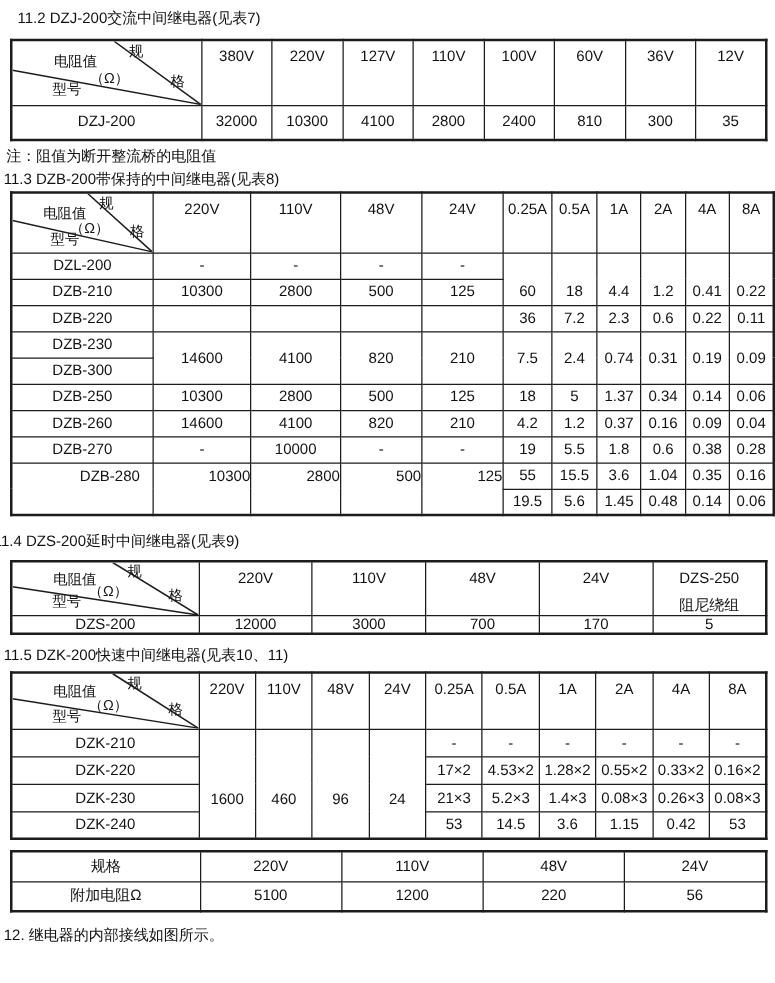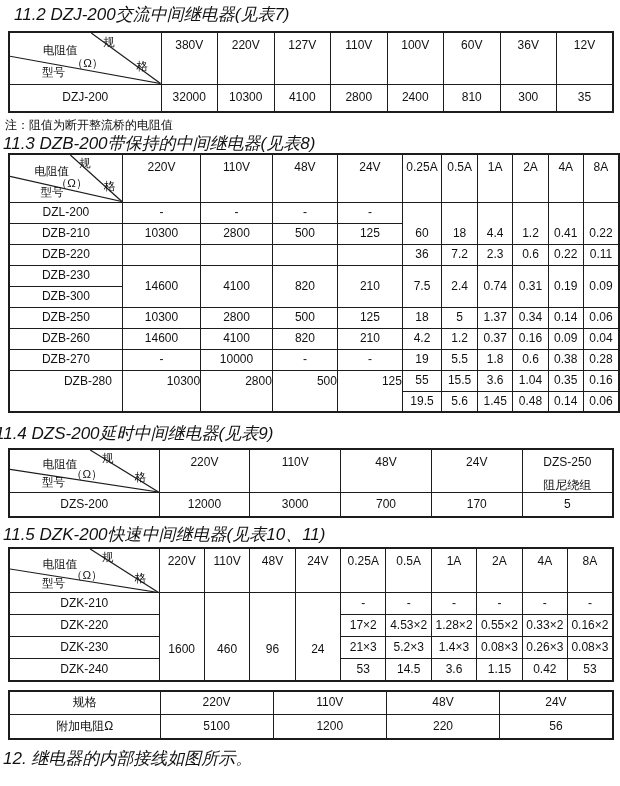--- a/index.html
+++ b/index.html
@@ -1,53 +1,53 @@
 <!DOCTYPE html>
 <html><head>
 <meta charset="utf-8">
 <style>
   html,body{margin:0;padding:0;}
   body{
     width:620px;height:786px;background:#ffffff;overflow:hidden;
     font-family:"Liberation Sans","DejaVu Sans",sans-serif;color:#111;
   }
-  .h{font-size:17px;line-height:15px;white-space:nowrap;font-style:italic;}
+  .h{font-size:12px;line-height:15px;white-space:nowrap;}
   #h112{margin:7px 0 0 14px;}
   #note7{margin:5px 0 0 5px;font-size:12px;line-height:14px;}
   #h113{margin:4px 0 0 3px;}
   #h114{margin:13px 0 0 -5px;}
   #h115{margin:9px 0 0 3px;}
   #s12{margin:11px 0 0 3px;}
   table{border-collapse:collapse;table-layout:fixed;border:2px solid #1c1c1c;margin-left:8px;background:#fff;}
   #t7{margin-top:9px;}
   #t8{margin-top:2px;}
   #t9{margin-top:7px;}
   #t10{margin-top:5px;}
   #t11{margin-top:8px;}
   th,td{border:1px solid #1c1c1c;padding:0;font-weight:normal;text-align:center;font-size:12px;color:#111;overflow:hidden;}
   th{vertical-align:top;padding-top:5px;line-height:14px;}
   td{vertical-align:middle;line-height:13px;}
   #t7 thead tr{height:52px;} #t7 tbody tr{height:28px;}
   #t8 thead tr{height:48px;} #t8 tbody tr{height:21px;margin-top:38px;}
-  #t9 thead tr{height:42px;} #t9 tbody tr{height:24px;}
+  #t9 thead tr{height:42px;} #t9 tbody tr{height:14px;}
   #t10 thead tr{height:45px;} #t10 tbody tr{height:22px;}
   #t11 tr{height:24px;}
   td.vb{vertical-align:bottom;padding-bottom:4px;}
   td.vt{vertical-align:top;padding-top:4px;padding-left:44px;}
   td.pt{padding-top:26px;}
   th.diag{position:relative;padding:0;}
   th.diag svg{position:absolute;left:0;top:0;width:100%;height:100%;display:block;}
   th.diag span{position:absolute;white-space:nowrap;font-size:11.5px;line-height:12px;}
   .dg-res{left:22%;top:21%;}
   .dg-ohm{left:41%;top:47%;}
   .dg-spec1{left:62%;top:5%;}
   .dg-spec2{left:84%;top:53%;}
   .dg-model{left:4%;top:66%;margin-left:26px;}
   #t9 .dg-res{top:18%;} #t9 .dg-ohm{top:44%;} #t9 .dg-spec2{top:50%;} #t9 .dg-model{top:62%;}
-  .hl2{display:block;margin-top:9px;}
+  .hl2{display:block;margin-top:9px;font-family:Liberation Mono, monospace;}
 </style>
 </head>
 <body>
 
 <div class="h" id="h112">11.2 DZJ-200交流中间继电器(见表7)</div>
 
 <table id="t7">
     <colgroup>
       <col style="width: 152px;">
       <col style="width: 56.5px;">

